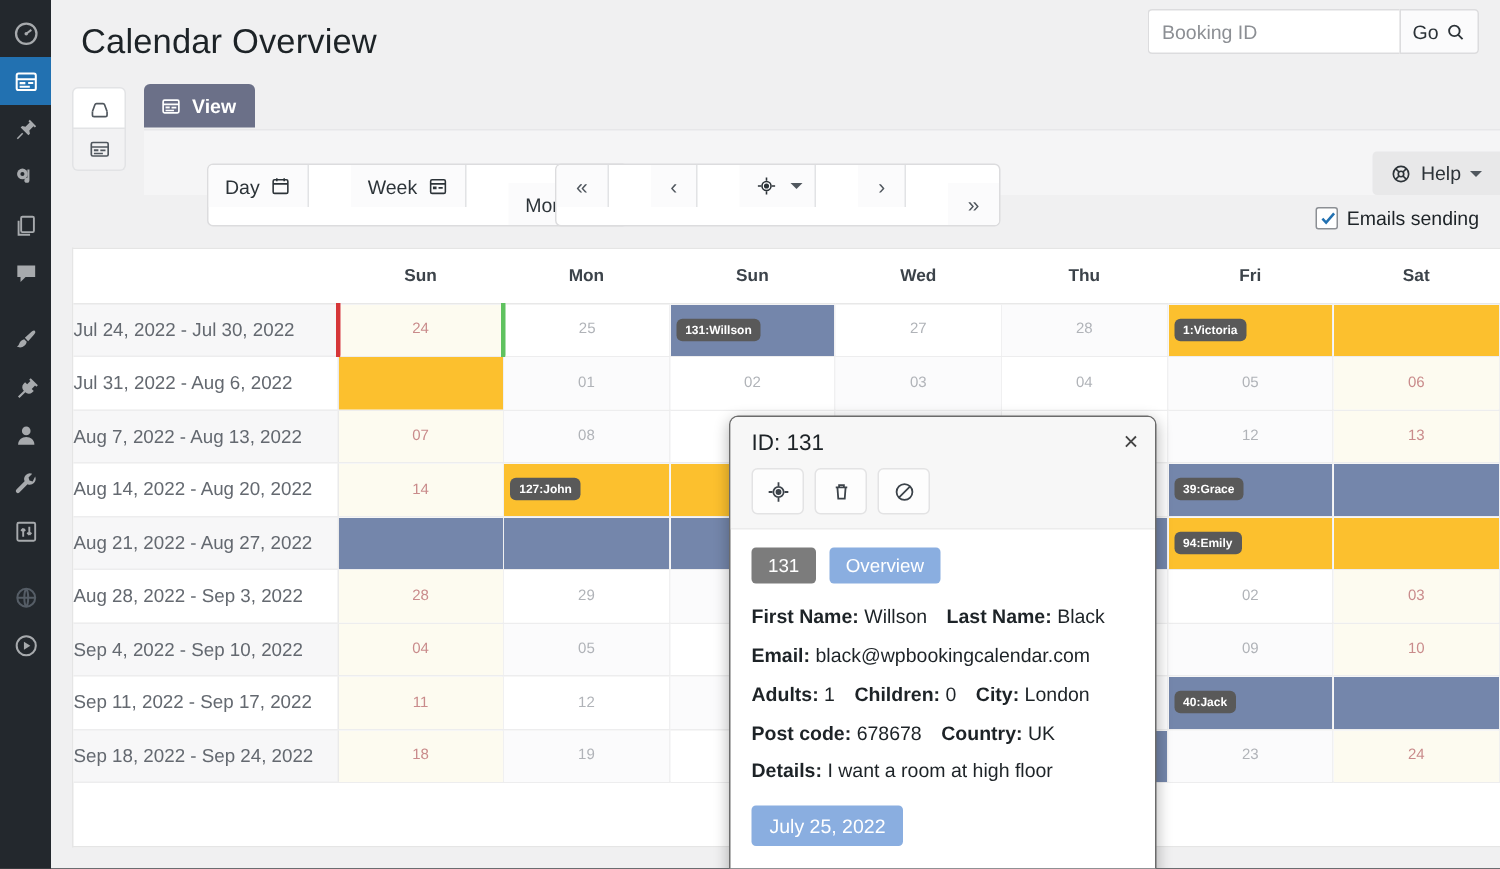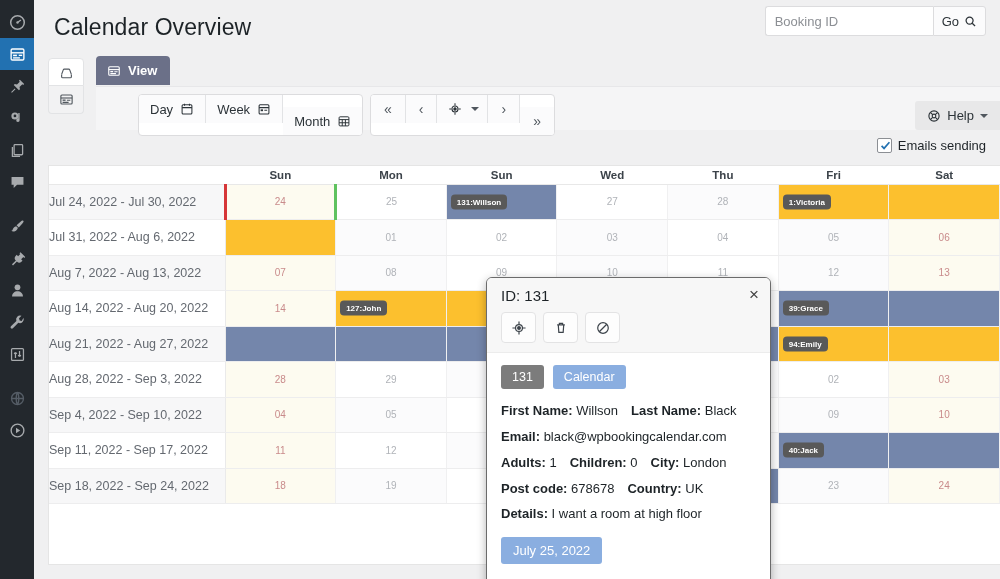--- a/index.html
+++ b/index.html
@@ -75,22 +75,22 @@
     background: #6b7088; color: #fff; border-radius: 4px 4px 0 0;
     padding: 7px 13px 7px 11px; font-size: 13px; font-weight: 700;
   }
   .viewtab svg { width: 14px; height: 14px; }
 
   .viewbar {
     position: absolute; left: 62px; top: 30px; right: 0; height: 44px;
     background: #f5f5f6; border-top: 1px solid #e7e7e9;
   }
   .btngroup {
-    position: absolute; top: 7px; display: flex;
-    border: 1px solid #dcdcde; border-radius: 4px; overflow: hidden; background:#fff;
+    position: absolute; top: 22px; display: flex;
+    border: 1px solid #dcdcde; border-radius: 4px; overflow: hidden; background:#fff;gap:28px;
   }
   .g1 { left: 42px; }
   .g2 { left: 274px; }
   .gbtn {
     display: flex; align-items: center; gap: 7px;
     padding: 0 11px; height: 28px; font-size: 13px; color: #2c3338;
     background: #fbfbfc; border-right: 1px solid #e2e3e5; cursor: pointer;
     white-space: nowrap;
   }
   .gbtn:last-child { border-right: 0; margin-top: 12px; }
@@ -125,21 +125,21 @@
   }
   .cal-top {
     height: 38px; background: #e8e8e8; border-bottom: 1px solid #dcdcdc;
     display: flex; align-items: center; justify-content: center;
     font-size: 12px; color: #2c3338;
   }
   table.grid { width: 100%; border-collapse: collapse; table-layout: fixed; }
   table.grid th, table.grid td { padding: 0; }
   .c-week { width: 176px; }
   table.grid thead th {
-    height: 18px; font-size: 11.5px; font-weight: 700; color: #3c434a;
+    height: 36px; font-size: 11.5px; font-weight: 700; color: #3c434a;
     border-bottom: 1px solid #e8e8e8; background: #fff;
   }
   thead th.wknd { color: #d63638; }
   thead th.sun-head { background: #fdfbf0; }
   tbody tr { height: 35.5px; }
   td.wklabel {
     font-size: 12.5px; color: #646970; padding-left: 12px;
     background: #f7f7f8; border-bottom: 1px solid #ededee; border-right: 1px solid #eaeaea;
     white-space: nowrap;
   }
@@ -539,21 +539,21 @@
             <svg viewBox="0 0 20 20" fill="none" stroke="currentColor" stroke-width="1.5">
                 <circle cx="10" cy="10" r="6.6"></circle>
                 <path d="M5.3 14.7L14.7 5.3"></path>
               </svg>
           </div>
         </div>
       </div>
       <div class="pop-body">
         <div class="badges">
           <span class="b-id">131</span>
-          <span class="b-status">Calendar</span>
+          <span class="b-status">Overview</span>
         </div>
         <div id="pop-fields">
             <div class="frow"><span class="flab">First Name:</span> <span class="fval">Willson</span><span class="sp"></span><span class="flab">Last Name:</span> <span class="fval">Black</span></div>
             <div class="frow"><span class="flab">Email:</span> <span class="fval">black@wpbookingcalendar.com</span></div>
             <div class="frow"><span class="flab">Adults:</span> <span class="fval">1</span><span class="sp"></span><span class="flab">Children:</span> <span class="fval">0</span><span class="sp"></span><span class="flab">City:</span> <span class="fval">London</span></div>
             <div class="frow"><span class="flab">Post code:</span> <span class="fval">678678</span><span class="sp"></span><span class="flab">Country:</span> <span class="fval">UK</span></div>
             <div class="frow"><span class="flab">Details:</span> <span class="fval">I want a room at high floor</span></div>
           </div>
         <div class="datechip">July 25, 2022</div>
       </div>

